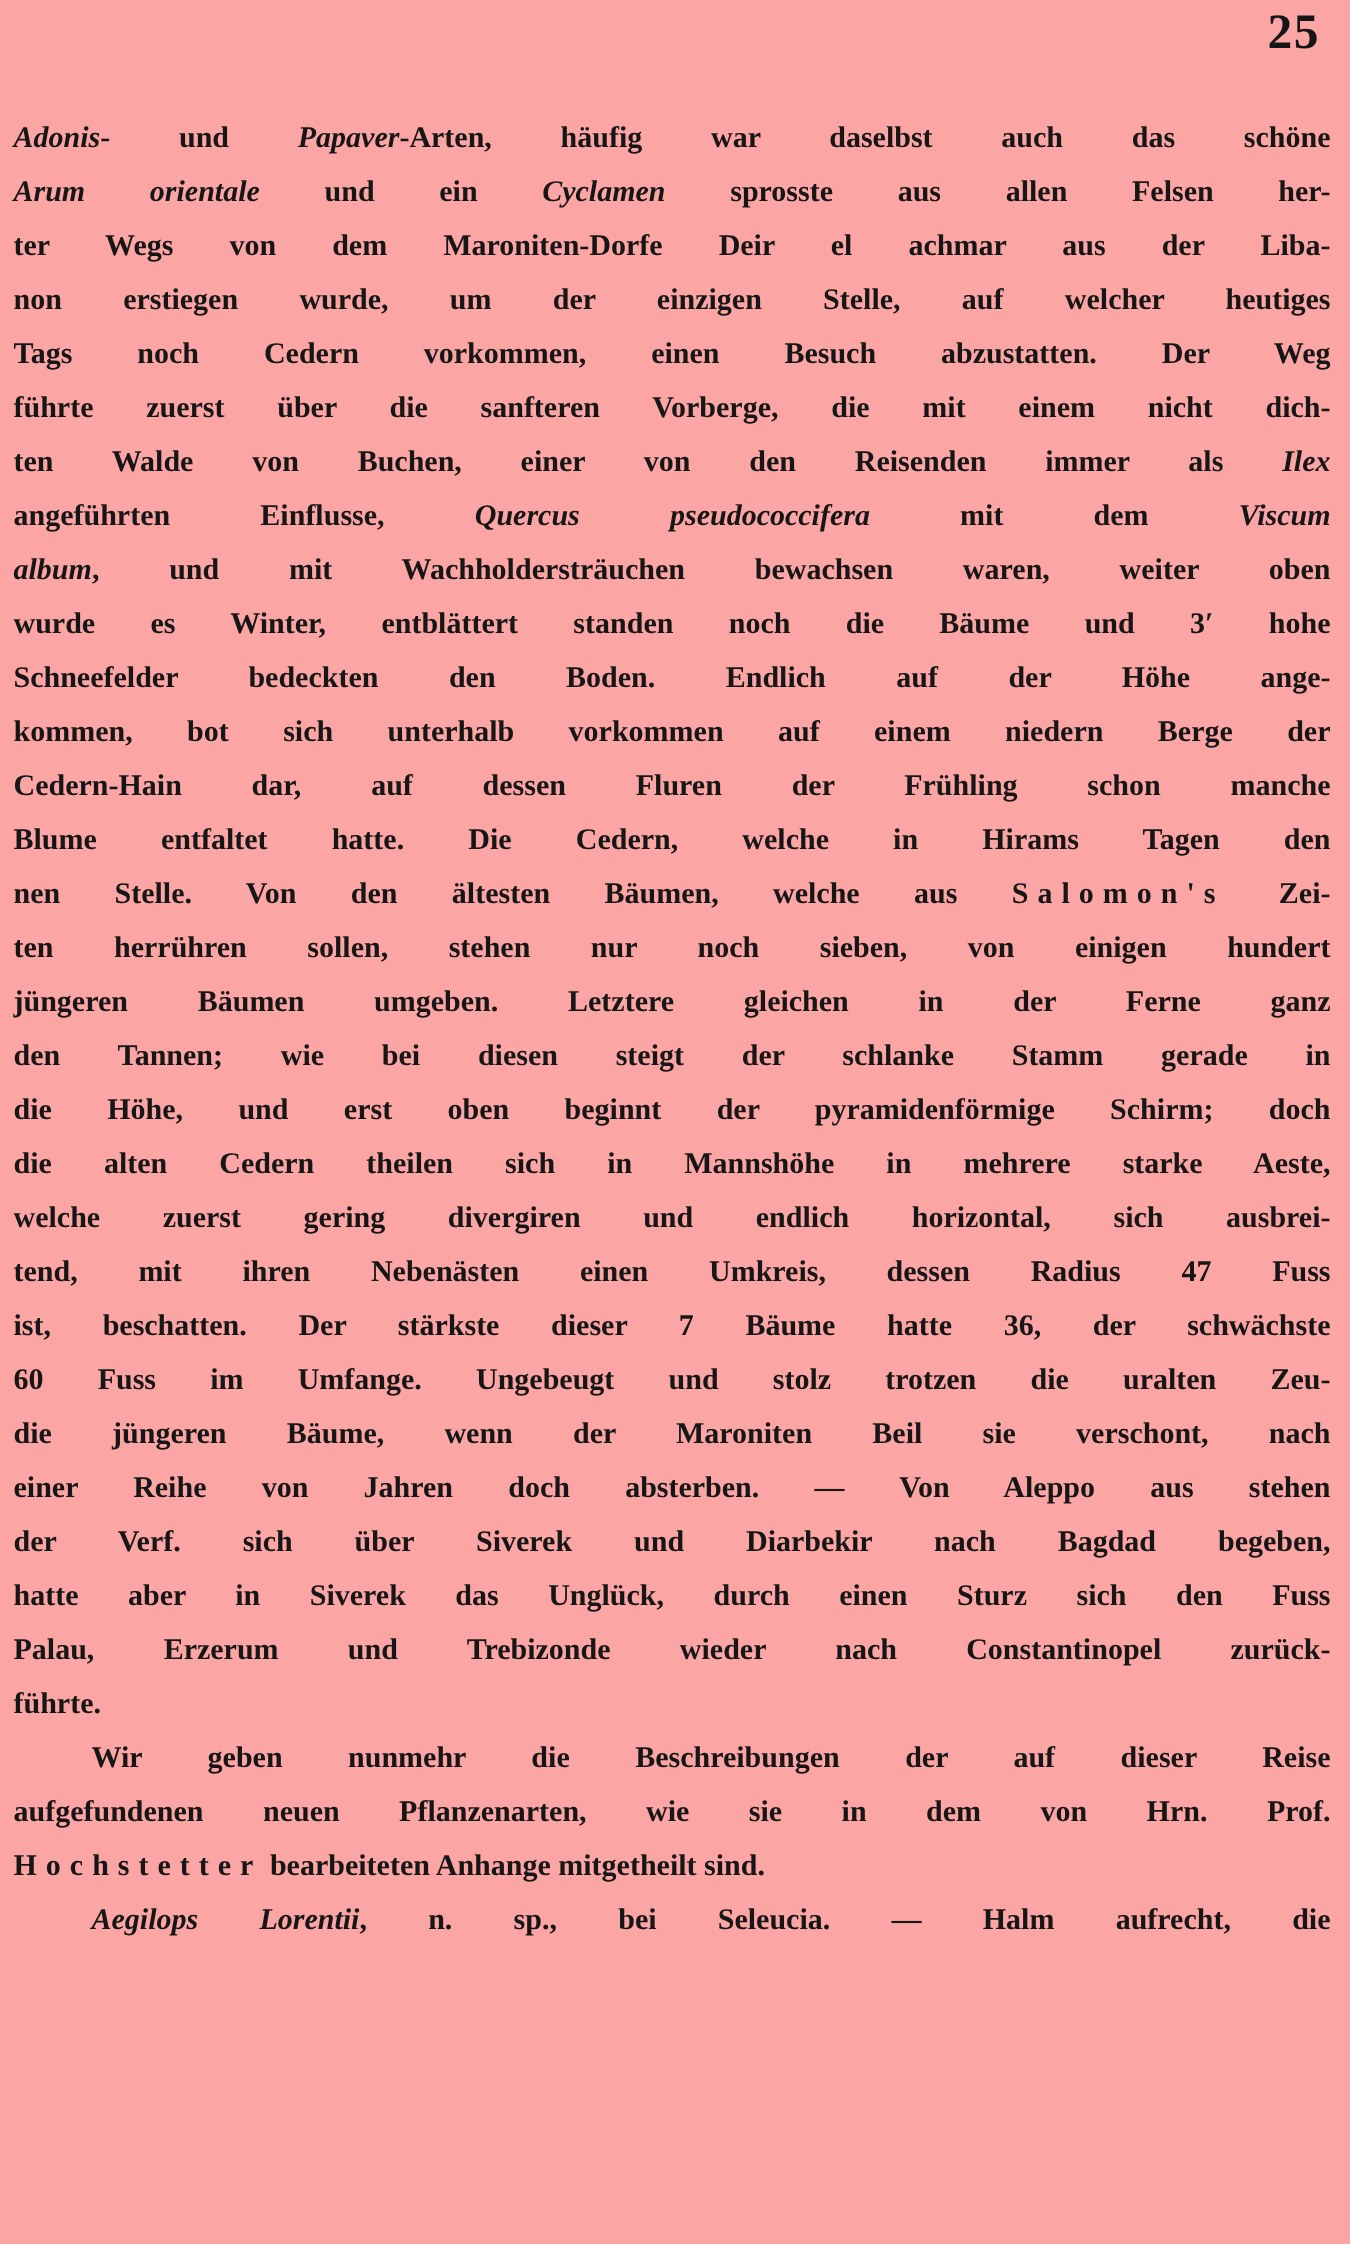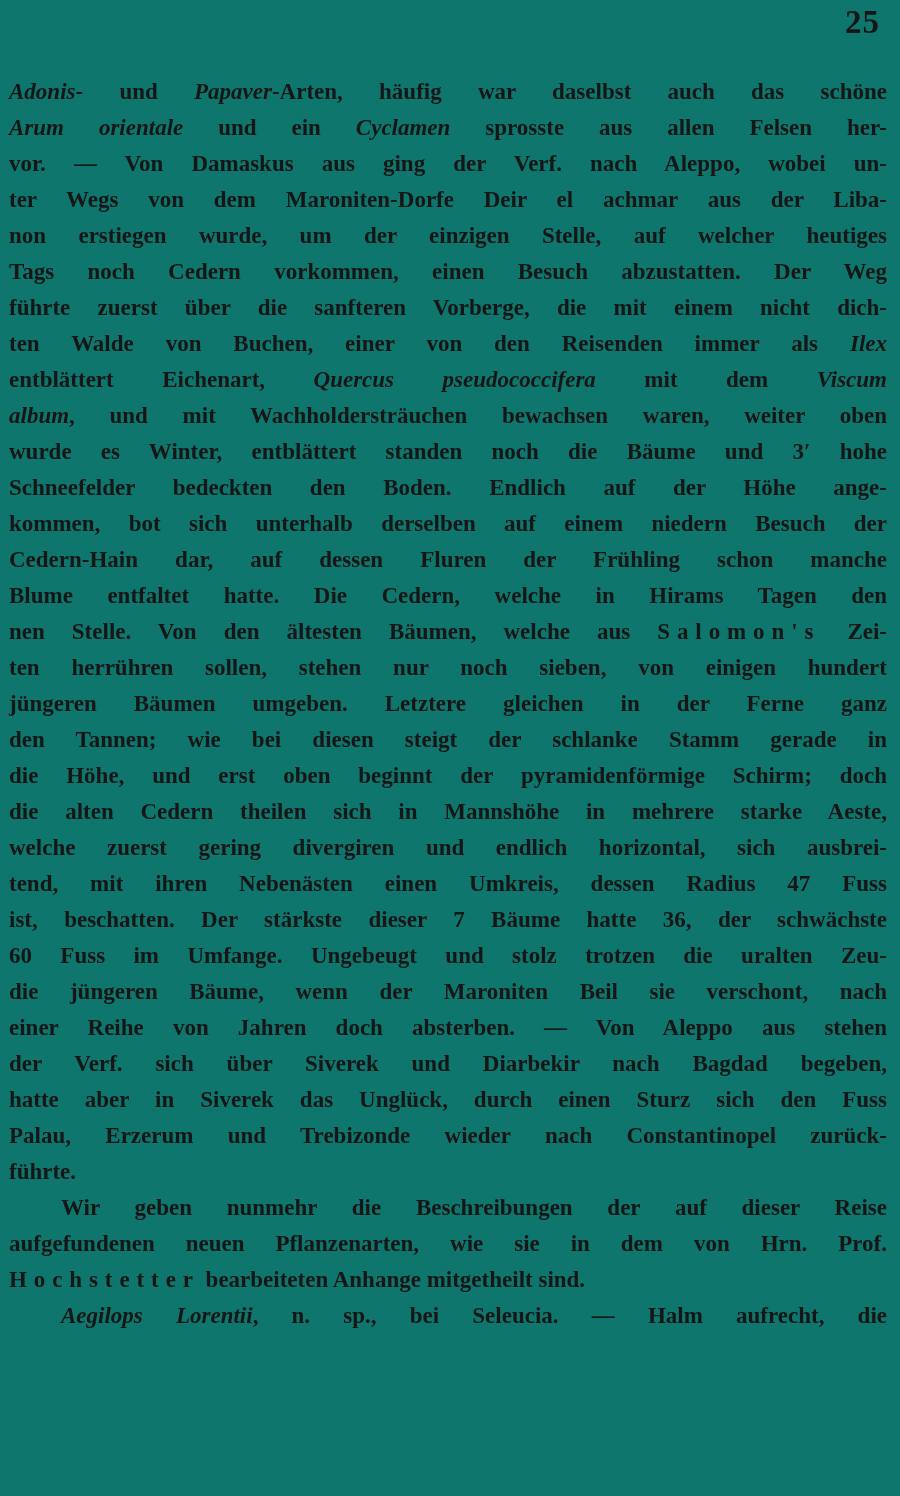--- a/index.html
+++ b/index.html
@@ -4,41 +4,41 @@
 <style>
   html, body {
     margin: 0;
     padding: 0;
     background: #ffffff;
   }
   .page {
     position: relative;
     width: 900px;
     height: 1496px;
-    background: #0f766e;
+    background: #fca5a5;
     overflow: hidden;
     font-family: "Liberation Serif", serif;
     color: #161616;
   }
   .page-number {
     position: absolute;
     top: 4px;
     right: 20px;
     font-size: 33px;
     font-weight: bold;
     letter-spacing: 1px;
   }
   .text-block {
     position: absolute;
     top: 74px;
     left: 9px;
     right: 13px;
   }
   .line {
-    font-size: 23px;
+    font-size: 20px;
     font-weight: bold;
     line-height: 36px;
     text-align: justify;
     text-align-last: justify;
     font-family: Liberation Serif, serif;
   }
   .line.end {
     text-align-last: left;
   }
   .line.indent {
@@ -52,31 +52,30 @@
   }
 </style>
 </head>
 <body>
 
 <div class="page">
   <div class="page-number">25</div>
   <div class="text-block">
       <div class="line"><span class="it">Adonis</span><span>- und </span><span class="it">Papaver</span><span>-Arten, häufig war daselbst auch das schöne</span></div>
       <div class="line"><span class="it">Arum orientale</span><span> und ein </span><span class="it">Cyclamen</span><span> sprosste aus allen Felsen her-</span></div>
-      <div class="line"><span>vor. — Von Damaskus aus ging der Verf. nach Aleppo, wobei un-</span></div>
       <div class="line"><span>ter Wegs von dem Maroniten-Dorfe Deir el achmar aus der Liba-</span></div>
       <div class="line"><span>non erstiegen wurde, um der einzigen Stelle, auf welcher heutiges</span></div>
       <div class="line"><span>Tags noch Cedern vorkommen, einen Besuch abzustatten. Der Weg</span></div>
       <div class="line"><span>führte zuerst über die sanfteren Vorberge, die mit einem nicht dich-</span></div>
       <div class="line"><span>ten Walde von Buchen, einer von den Reisenden immer als </span><span class="it">Ilex</span></div>
-      <div class="line"><span>entblättert Eichenart, </span><span class="it">Quercus pseudococcifera</span><span> mit dem </span><span class="it">Viscum</span></div>
+      <div class="line"><span>angeführten Einflusse, </span><span class="it">Quercus pseudococcifera</span><span> mit dem </span><span class="it">Viscum</span></div>
       <div class="line"><span class="it">album</span><span>, und mit Wachholdersträuchen bewachsen waren, weiter oben</span></div>
       <div class="line"><span>wurde es Winter, entblättert standen noch die Bäume und 3′ hohe</span></div>
       <div class="line"><span>Schneefelder bedeckten den Boden.  Endlich auf der Höhe ange-</span></div>
-      <div class="line"><span>kommen, bot sich unterhalb derselben auf einem niedern Besuch der</span></div>
+      <div class="line"><span>kommen, bot sich unterhalb vorkommen auf einem niedern Berge der</span></div>
       <div class="line"><span>Cedern-Hain dar, auf dessen Fluren der Frühling schon manche</span></div>
       <div class="line"><span>Blume entfaltet hatte.  Die Cedern, welche in Hirams Tagen den</span></div>
       <div class="line"><span>nen Stelle.  Von den ältesten Bäumen, welche aus </span><span class="sp">Salomon's</span><span> Zei-</span></div>
       <div class="line"><span>ten herrühren sollen, stehen nur noch sieben, von einigen hundert</span></div>
       <div class="line"><span>jüngeren Bäumen umgeben.  Letztere gleichen in der Ferne ganz</span></div>
       <div class="line"><span>den Tannen; wie bei diesen steigt der schlanke Stamm gerade in</span></div>
       <div class="line"><span>die Höhe, und erst oben beginnt der pyramidenförmige Schirm; doch</span></div>
       <div class="line"><span>die alten Cedern theilen sich in Mannshöhe in mehrere starke Aeste,</span></div>
       <div class="line"><span>welche zuerst gering divergiren und endlich horizontal, sich ausbrei-</span></div>
       <div class="line"><span>tend, mit ihren Nebenästen einen Umkreis, dessen Radius 47 Fuss</span></div>

